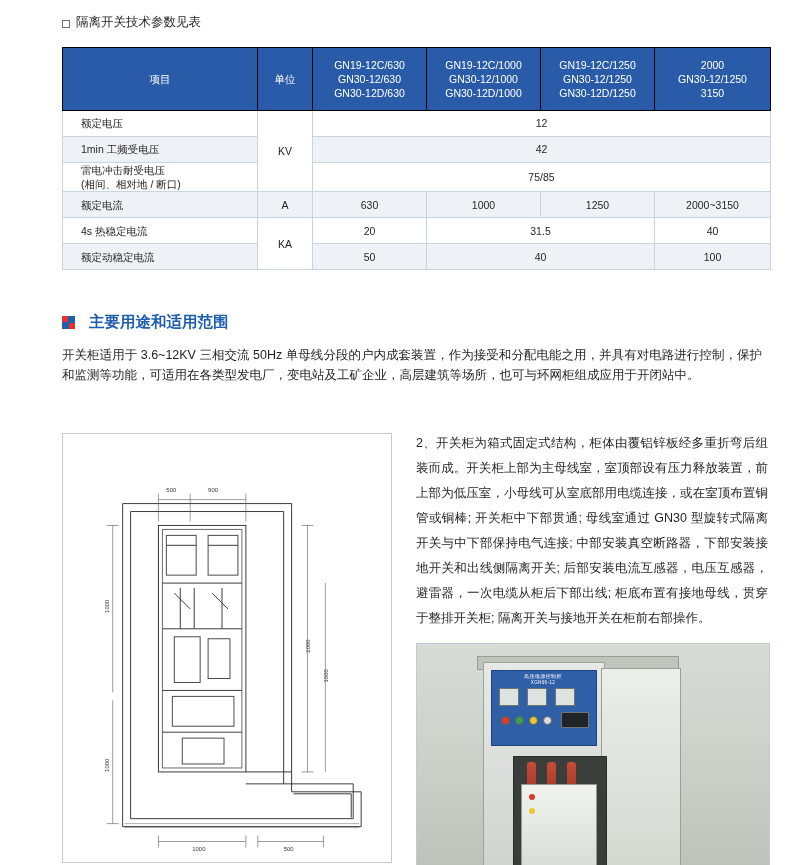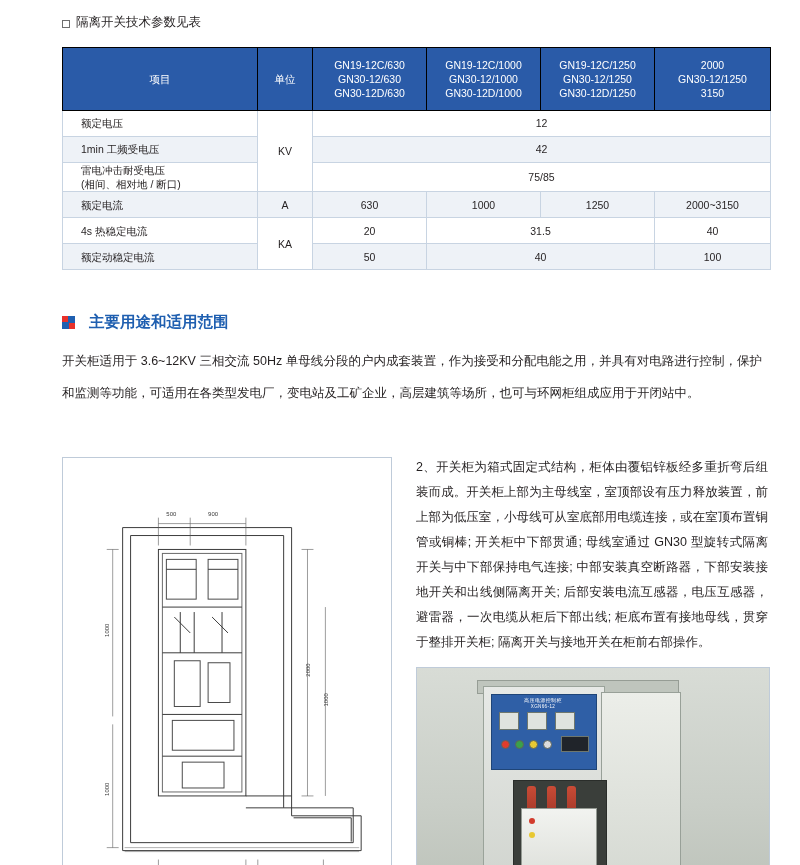--- a/index.html
+++ b/index.html
@@ -116,21 +116,21 @@
     background: #e8312a;
   }
 
   
   .sec-usage {
     margin-top: 42px;
   }
   .usage-body {
     margin-top: 12px;
     font-size: 12.5px;
-    line-height: 32px;
+    line-height: 20px;
     color: #231f20;
     width: 700px;
     text-align: justify;
   }
 
   
   .lower {
     display: flex;
     gap: 24px;
     margin-top: 34px;

